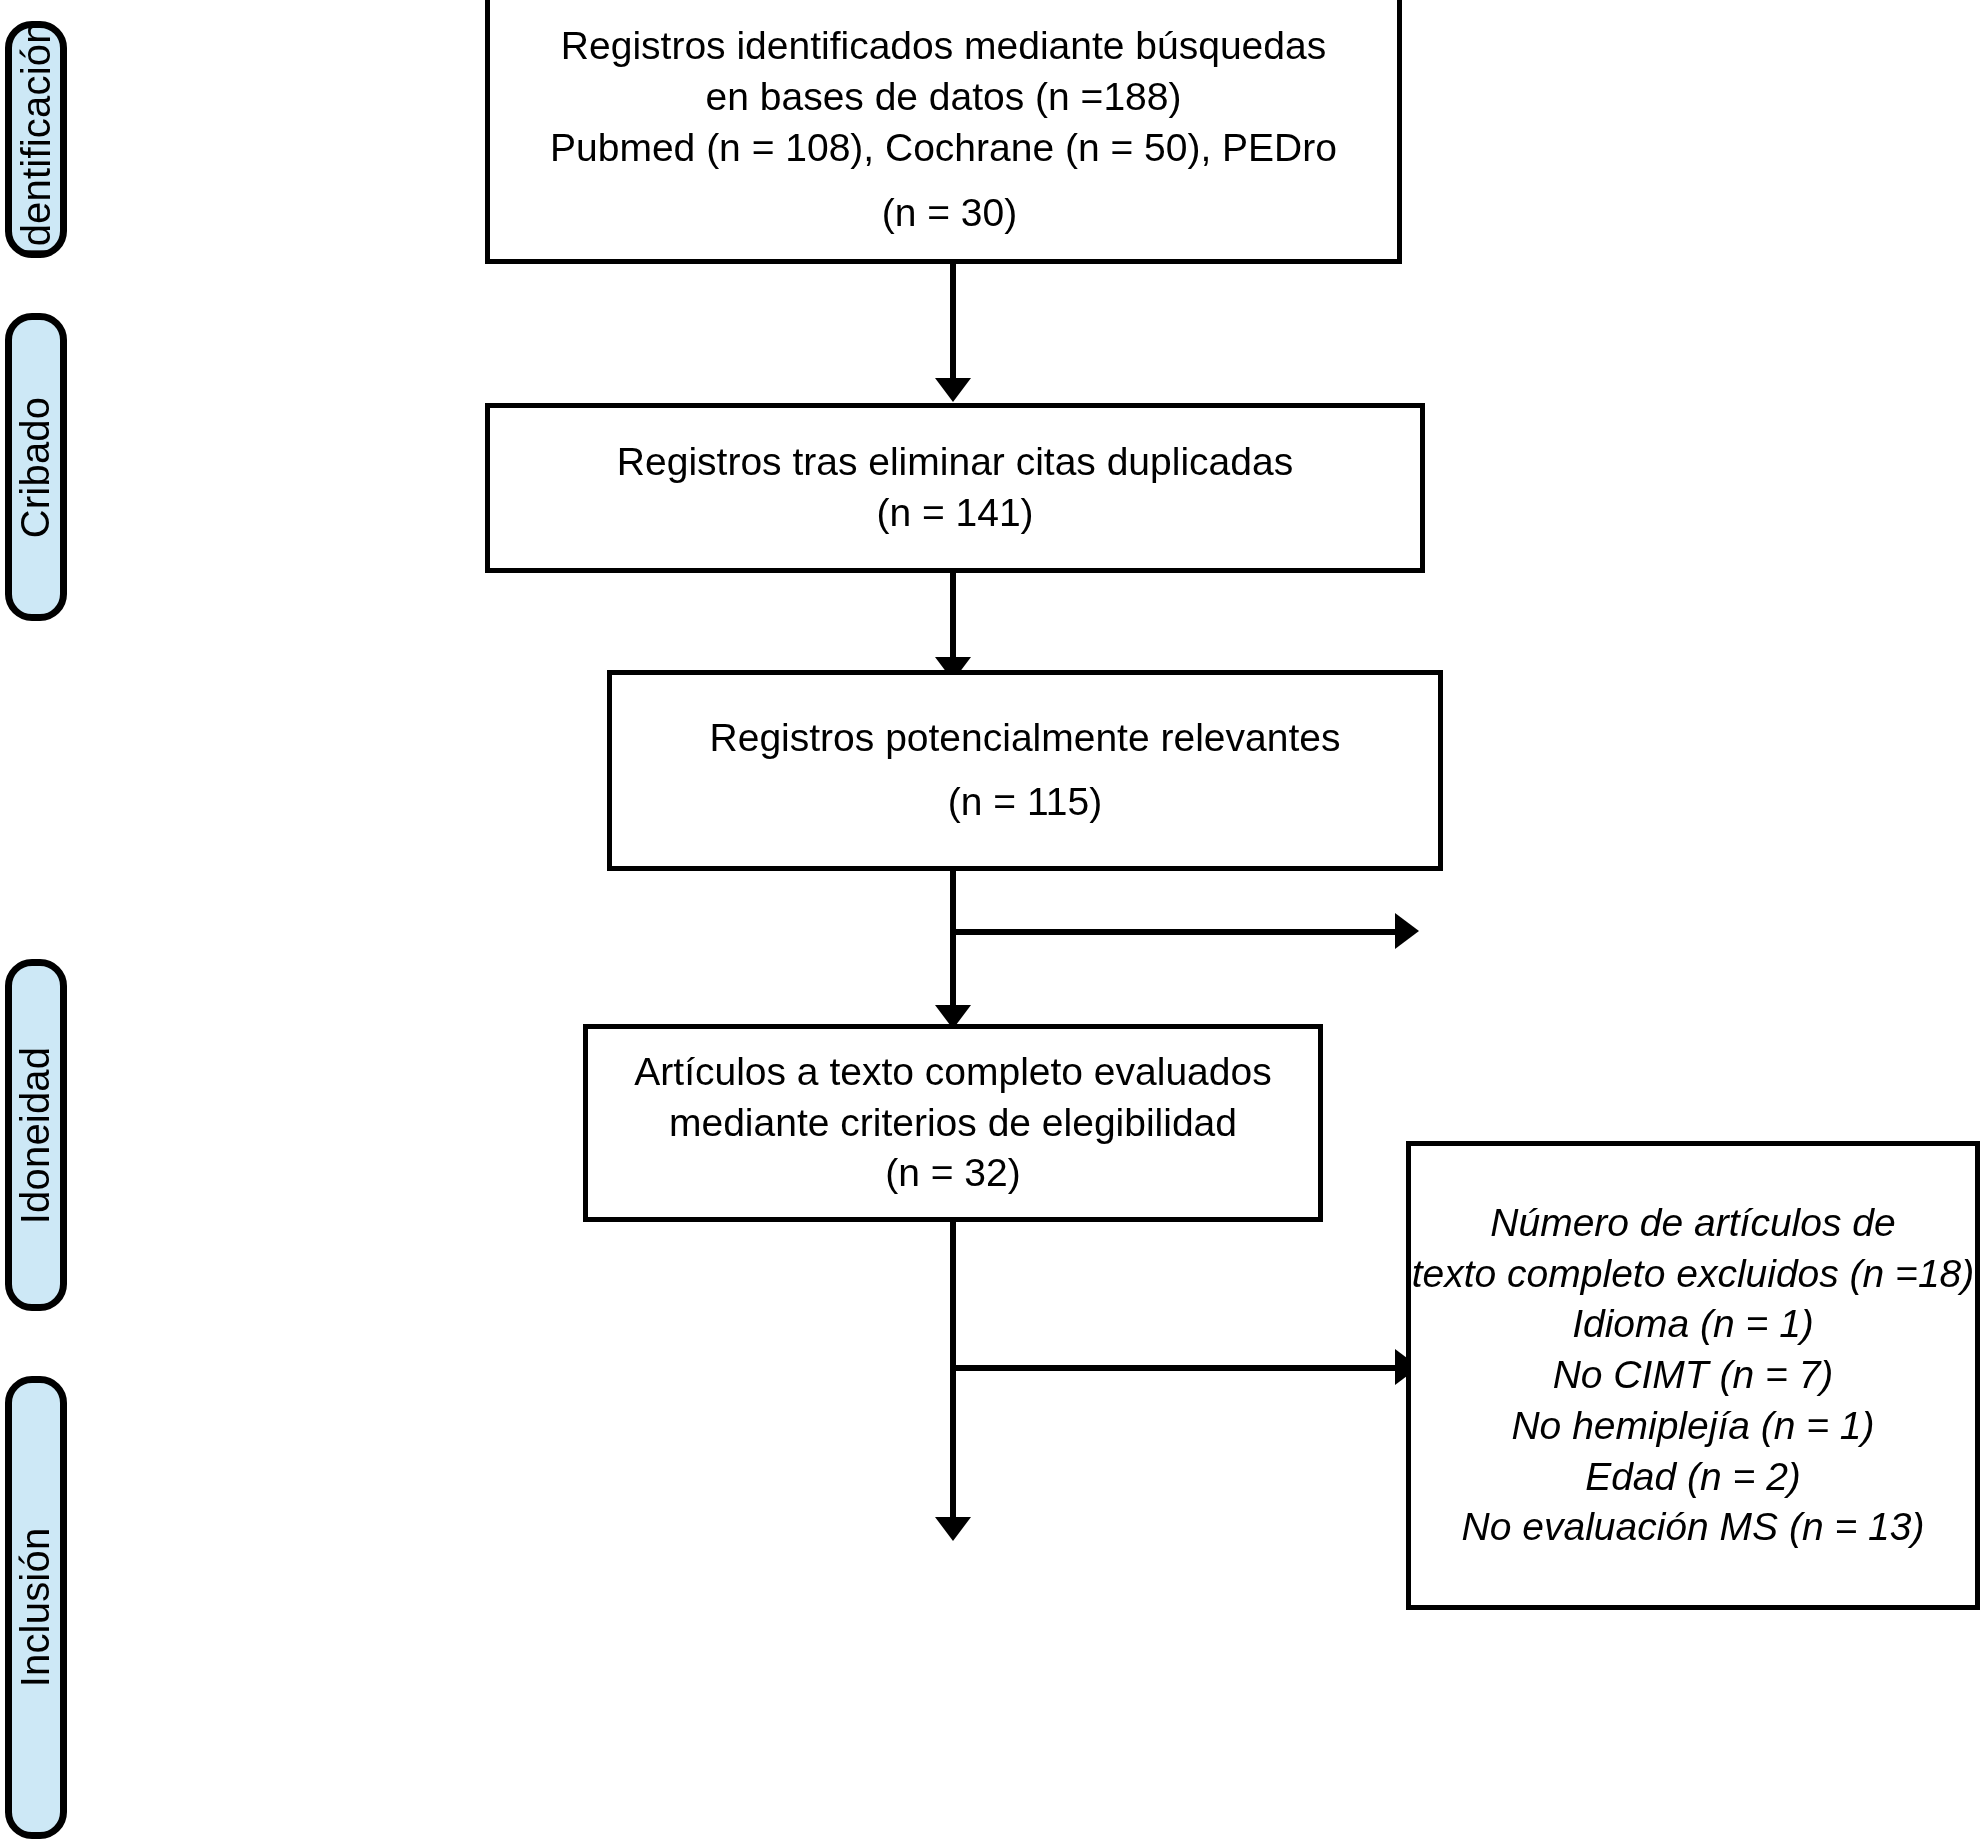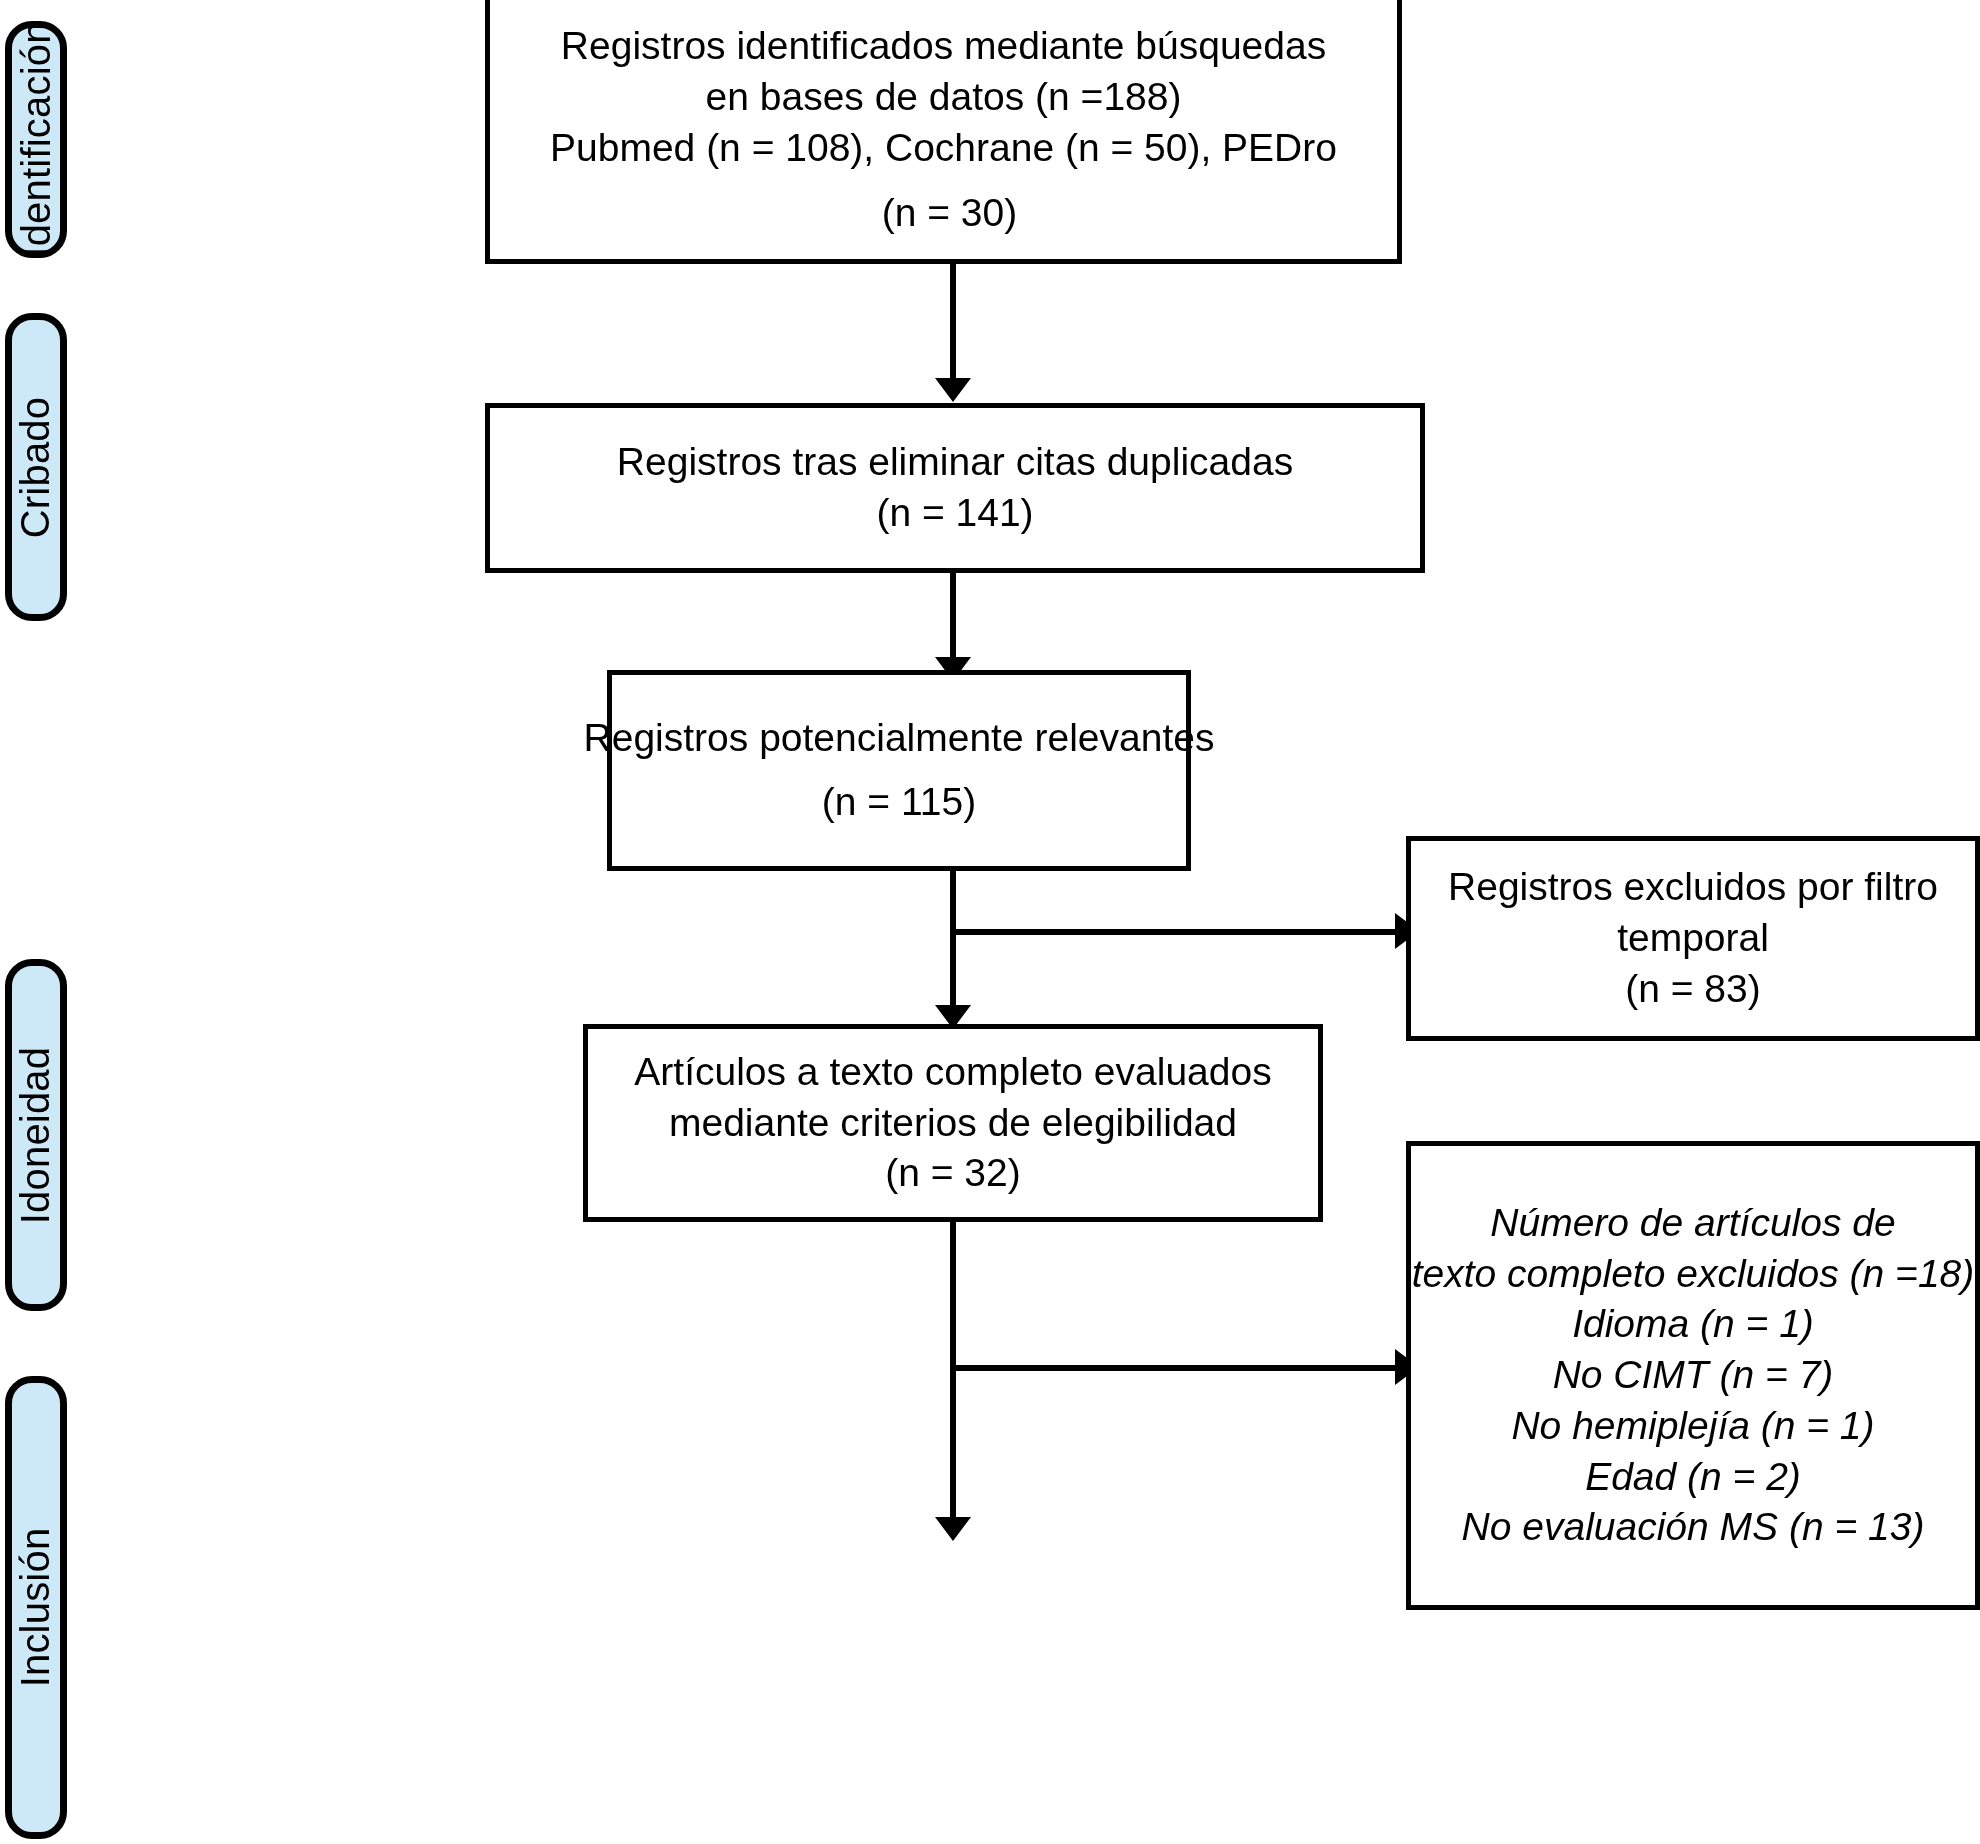--- a/index.html
+++ b/index.html
@@ -117,36 +117,31 @@
   <div class="arrow-down" style="left:935px; top:378px;"></div>
 
   <div class="box" style="left:485px; top:403px; width:940px; height:170px;">
     <div class="line">Registros tras eliminar citas duplicadas</div>
     <div class="line">(n = 141)</div>
   </div>
 
   <div class="vline" style="left:950px; top:573px; height:91px;"></div>
   <div class="arrow-down" style="left:935px; top:657px;"></div>
 
-  <div class="box" style="left:607px; top:670px; width:584px; height:201px;gap:13px;">
+  <div class="box" style="left:607px; top:670px; width:836px; height:201px;gap:13px;">
     <div class="line">Registros potencialmente relevantes</div>
     <div class="line">(n = 115)</div>
   </div>
 
   <div class="vline" style="left:950px; top:871px; height:138px;"></div>
   <div class="arrow-down" style="left:935px; top:1005px;"></div>
 
   <div class="hline" style="left:950px; top:929px; width:454px;"></div>
   <div class="arrow-right" style="left:1395px; top:913px;"></div>
 
-  <div class="box" style="left:1406px; top:836px; width:574px; height:205px;">
-    <div class="line">Registros excluidos por filtro</div>
-    <div class="line">temporal</div>
-    <div class="line">(n = 83)</div>
-  </div>
 
   <div class="box" style="left:583px; top:1024px; width:740px; height:198px;text-align:center;">
     <div class="line">Artículos a texto completo evaluados</div>
     <div class="line">mediante criterios de elegibilidad</div>
     <div class="line">(n = 32)</div>
   </div>
 
   <div class="vline" style="left:950px; top:1222px; height:300px;"></div>
   <div class="arrow-down" style="left:935px; top:1517px;"></div>
 

